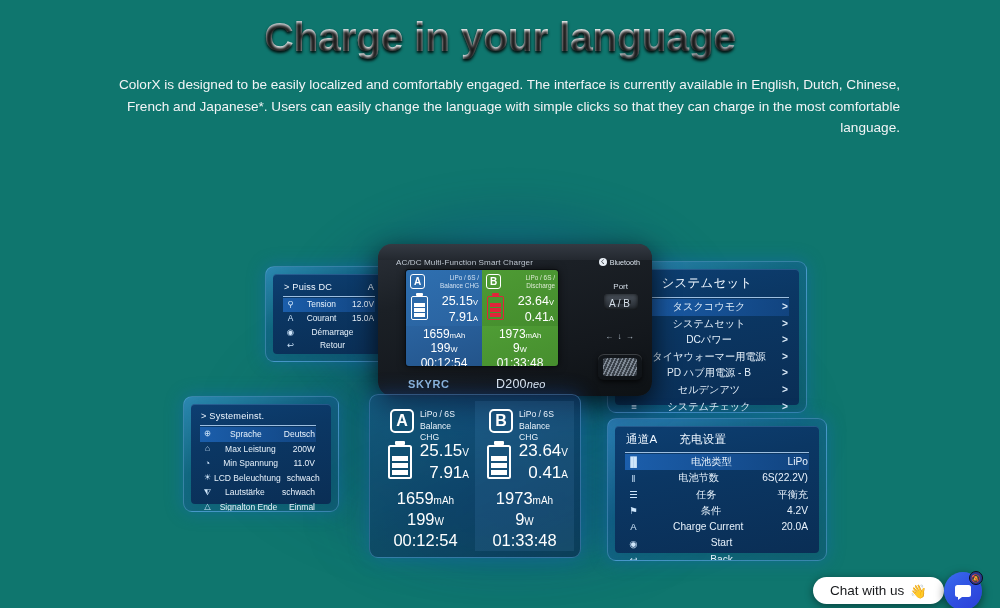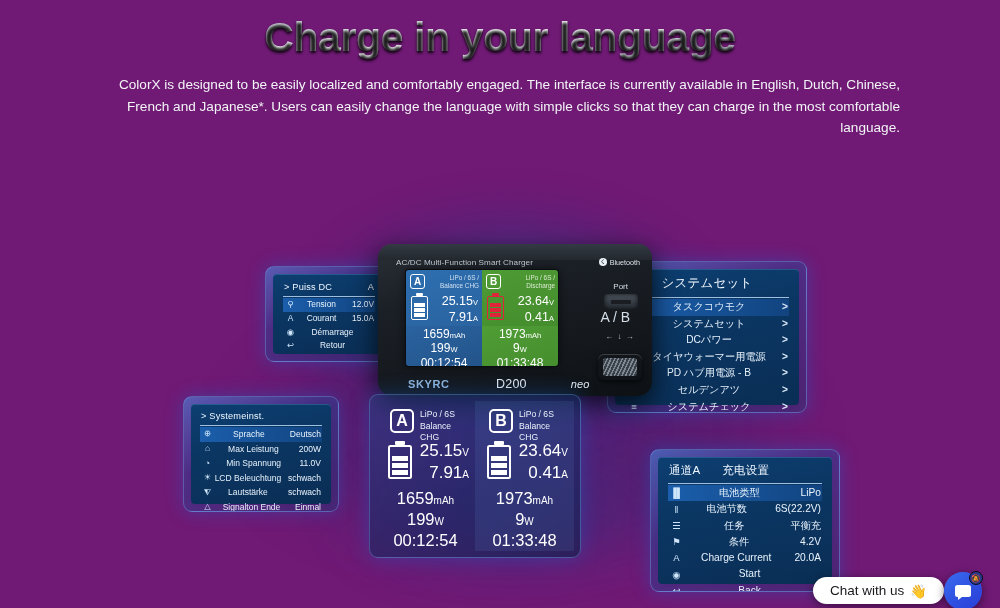--- a/index.html
+++ b/index.html
@@ -5,21 +5,21 @@
   * { box-sizing: border-box; margin: 0; padding: 0; }
   html, body {
     width: 1000px; height: 608px;
     background: #000000;
     font-family: "Liberation Sans", sans-serif;
     overflow: hidden;
   }
   #page {
     position: relative;
     width: 1000px; height: 608px;
-    background: #701a75;
+    background: #0f766e;
     overflow: hidden;
     text-decoration: underline;
   }
 
   
   .glow-main {
     position: absolute; left: 230px; top: 150px;
     width: 560px; height: 330px;
     background: radial-gradient(ellipse 50% 50% at 50% 50%,
         rgba(40,130,230,0.60) 0%,
@@ -83,21 +83,21 @@
     box-shadow: 0 0 18px rgba(25,95,200,0.42), inset 0 0 22px rgba(80,170,255,0.10);
     padding: 7px;
     overflow: hidden;
   }
   .panel-inner {
     width: 100%; height: 100%;
     border-radius: 4px;
     background: linear-gradient(168deg, #0d3f72 0%, #0b3764 35%, #0a2e55 100%);
     box-shadow: inset 0 1px 0 rgba(130,200,255,0.22);
     position: relative;
-    padding: 7px 9px 6px 9px;
+    padding: 7px 15px 6px 9px;
   }
   .panel-title {
     color: #eef6ff; font-size: 9.2px; letter-spacing: 0.2px;
     display: flex; justify-content: space-between; align-items: baseline;
     padding: 0 1px 4px 1px;
   }
   .panel-rule { height: 1px; background: rgba(195,225,255,0.80); margin-bottom: 1px; }
   .row {
     display: flex; align-items: center;
     color: #e6f1fb; font-size: 8.6px; line-height: 11.8px;
@@ -124,21 +124,21 @@
   #de-panel .row { font-size: 8.5px; line-height: 12.6px; }
 
   
   #jp-panel { left: 607px; top: 261px; width: 200px; height: 152px; }
   #jp-panel .panel-inner { padding: 6px 10px 5px 10px; }
   #jp-panel .panel-title { justify-content: center; font-size: 12.5px; padding-bottom: 5px; }
   #jp-panel .row { font-size: 10.2px; line-height: 14.6px; }
   #jp-panel .row .ico { width: 16px; flex: 0 0 16px; font-size: 9.5px; }
 
   
-  #cn-panel { left: 607px; top: 449px; width: 190px; height: 143px; margin-left: 43px; }
+  #cn-panel { left: 607px; top: 418px; width: 220px; height: 143px; }
   #cn-panel .panel-inner { padding: 6px 10px 5px 10px; }
   #cn-panel .panel-title { justify-content: flex-start; font-size: 11.5px; gap: 22px; padding-bottom: 5px; }
   #cn-panel .row { font-size: 10.2px; line-height: 14.3px; }
   #cn-panel .row .ico { width: 15px; flex: 0 0 15px; font-size: 9.5px; }
 
   
   #device {
     position: absolute; left: 378px; top: 244px; width: 274px; height: 152px;
     border-radius: 14px;
     background: linear-gradient(165deg, #2b3038 0%, #1b2026 30%, #14181d 70%, #0d1114 100%);
@@ -205,32 +205,32 @@
   .stats div { font-size: 12px; line-height: 12.3px; }
   .stats .u { font-size: 7.5px; }
   .dev-brand {
     position: absolute; left: 30px; bottom: 6px;
     color: #8fb7dd; font-size: 11px; font-weight: bold; letter-spacing: 0.6px;
   }
   .dev-model {
     position: absolute; left: 118px; bottom: 5px;
     color: #e4ecf4; font-size: 12.5px; letter-spacing: 0.2px;
   }
-  .dev-model i { font-style: italic; font-size: 11px; margin-left: 44px; }
+  .dev-model i { font-style: italic; font-size: 11px; }
   .port-lbl { position: absolute; right: 24px; top: 38px; color: #d6dfe9; font-size: 8px; }
   .port-sock {
     position: absolute; right: 14px; top: 50px; width: 34px; height: 16px;
     border-radius: 4px; background: linear-gradient(180deg, #4b535d, #22272d);
     box-shadow: inset 0 0 4px rgba(0,0,0,0.8);
   }
   .port-sock:after {
     content: ''; position: absolute; left: 7px; top: 6px; width: 20px; height: 4px;
     background: #1a1e23; border-radius: 1px;
   }
-  .port-ab { position: absolute; right: 22px; top: 65px; color: #d6dfe9; font-size: 14px; }
+  .port-ab { position: absolute; right: 22px; top: 54px; color: #d6dfe9; font-size: 10px; }
   .knob-arrows {
     position: absolute; right: 12px; top: 88px; width: 40px; height: 10px;
     color: #b8c3cf; font-size: 8px; text-align: center; letter-spacing: 1px;
   }
   .knob {
     position: absolute; right: 10px; bottom: 16px; width: 44px; height: 26px;
     border-radius: 6px;
     background: linear-gradient(180deg, #565e68 0%, #2c3views 1%, #20252b 100%);
     box-shadow: inset 0 1px 0 rgba(255,255,255,0.18), 0 2px 5px rgba(0,0,0,0.7);
     overflow: hidden;

